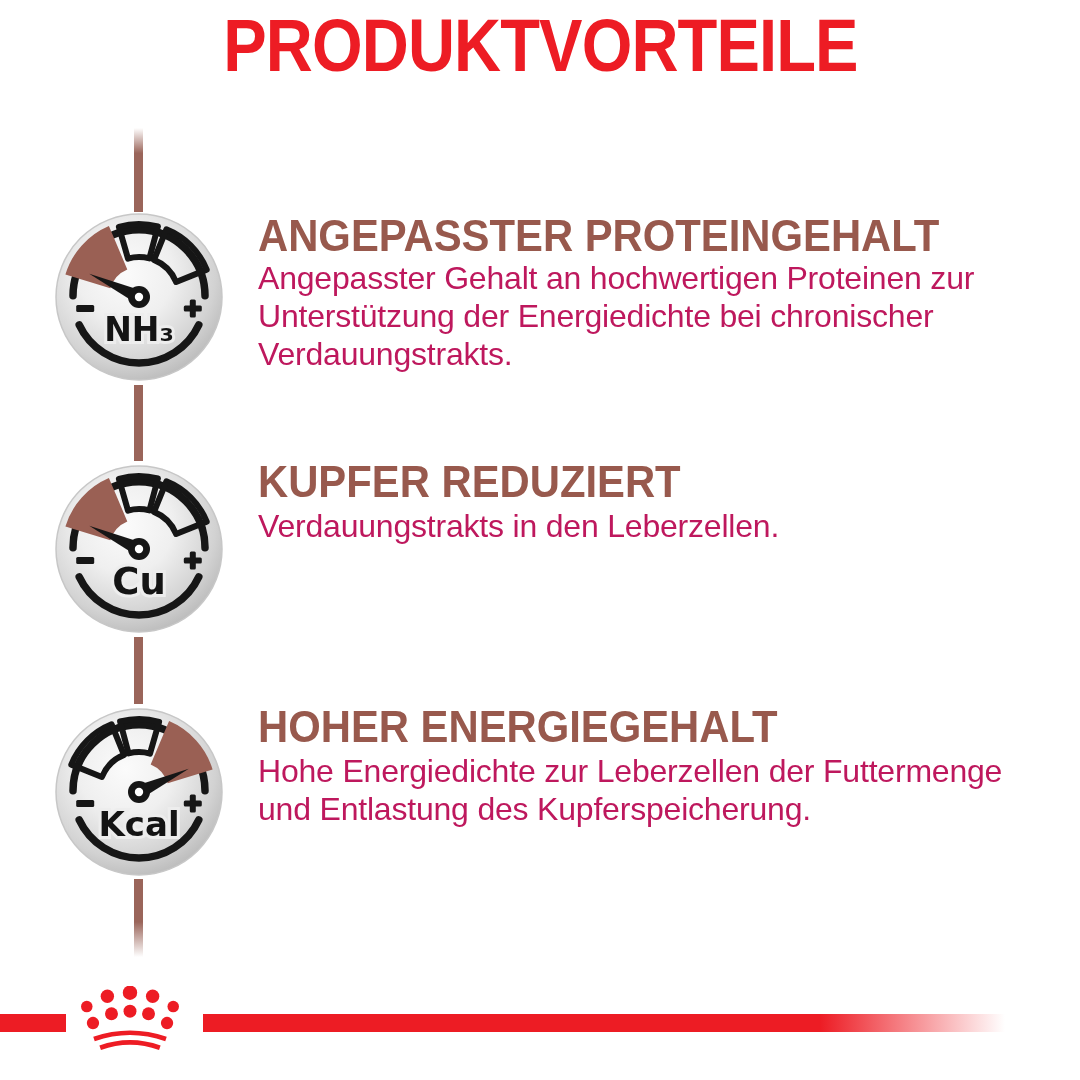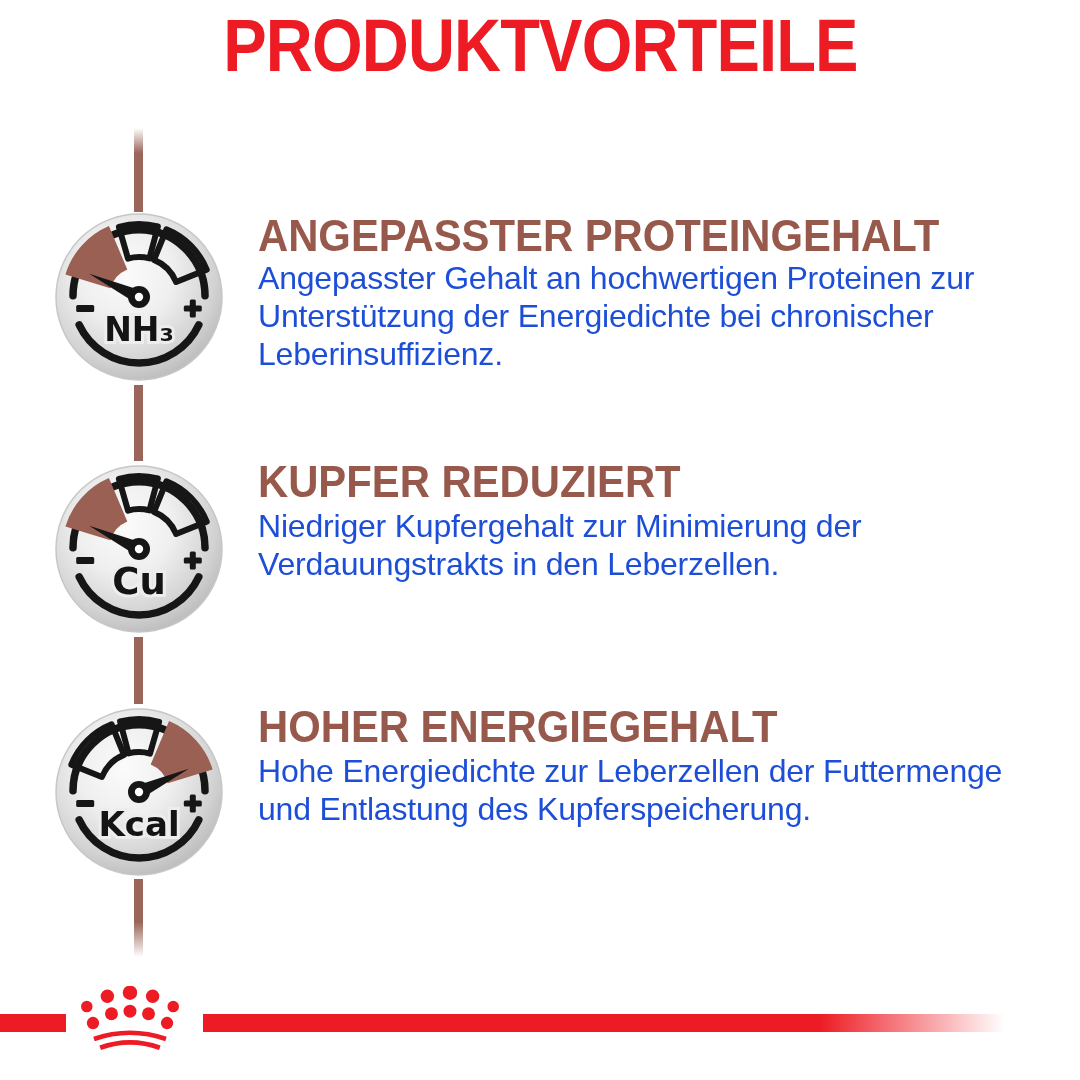--- a/index.html
+++ b/index.html
@@ -51,21 +51,21 @@
     position:absolute;left:258px;
     font-size:44px;font-weight:bold;line-height:44px;
     color:#98594D;
     white-space:nowrap;
     transform:scaleX(0.95);
     transform-origin:left center;
   }
   .section-body{
     position:absolute;left:258px;width:812px;
     font-size:32px;line-height:38px;
-    color:#1d4ed8;
+    color:#be185d;
     letter-spacing:-0.2px;
   }
   .section-body .line{white-space:nowrap;}
   .h1{top:214px;} .b1{top:259px;}
   .h2{top:460px;} .b2{top:507px;}
   .h3{top:705px;} .b3{top:752px;}
   .footer-band{
     position:absolute;left:0;top:1014px;width:1080px;height:18px;
     background:linear-gradient(90deg,
       #ED1C24 0px, #ED1C24 66px,
@@ -153,26 +153,25 @@
       <rect x="129.8" y="93.4" width="18" height="6" rx="1.5" fill="#161616"></rect>
       <rect x="135.8" y="87.4" width="6" height="18" rx="1.5" fill="#161616"></rect>
     </g>
     <text class="gauge-label" x="85" y="129" font-size="34">Kcal</text>
   </svg>
 
   <div class="section-heading h1">ANGEPASSTER PROTEINGEHALT</div>
   <div class="section-body b1">
     <div class="line">Angepasster Gehalt an hochwertigen Proteinen zur</div>
     <div class="line">Unterstützung der Energiedichte bei chronischer</div>
-    <div class="line">Leberinsuffizienz.</div>
+    <div class="line">Verdauungstrakts.</div>
   </div>
 
   <div class="section-heading h2">KUPFER REDUZIERT</div>
   <div class="section-body b2">
-    <div class="line">Niedriger Kupfergehalt zur Minimierung der</div>
     <div class="line">Verdauungstrakts in den Leberzellen.</div>
   </div>
 
   <div class="section-heading h3">HOHER ENERGIEGEHALT</div>
   <div class="section-body b3">
     <div class="line">Hohe Energiedichte zur Leberzellen der Futtermenge</div>
     <div class="line">und Entlastung des Kupferspeicherung.</div>
   </div>
 
   <div class="footer-band"></div>

